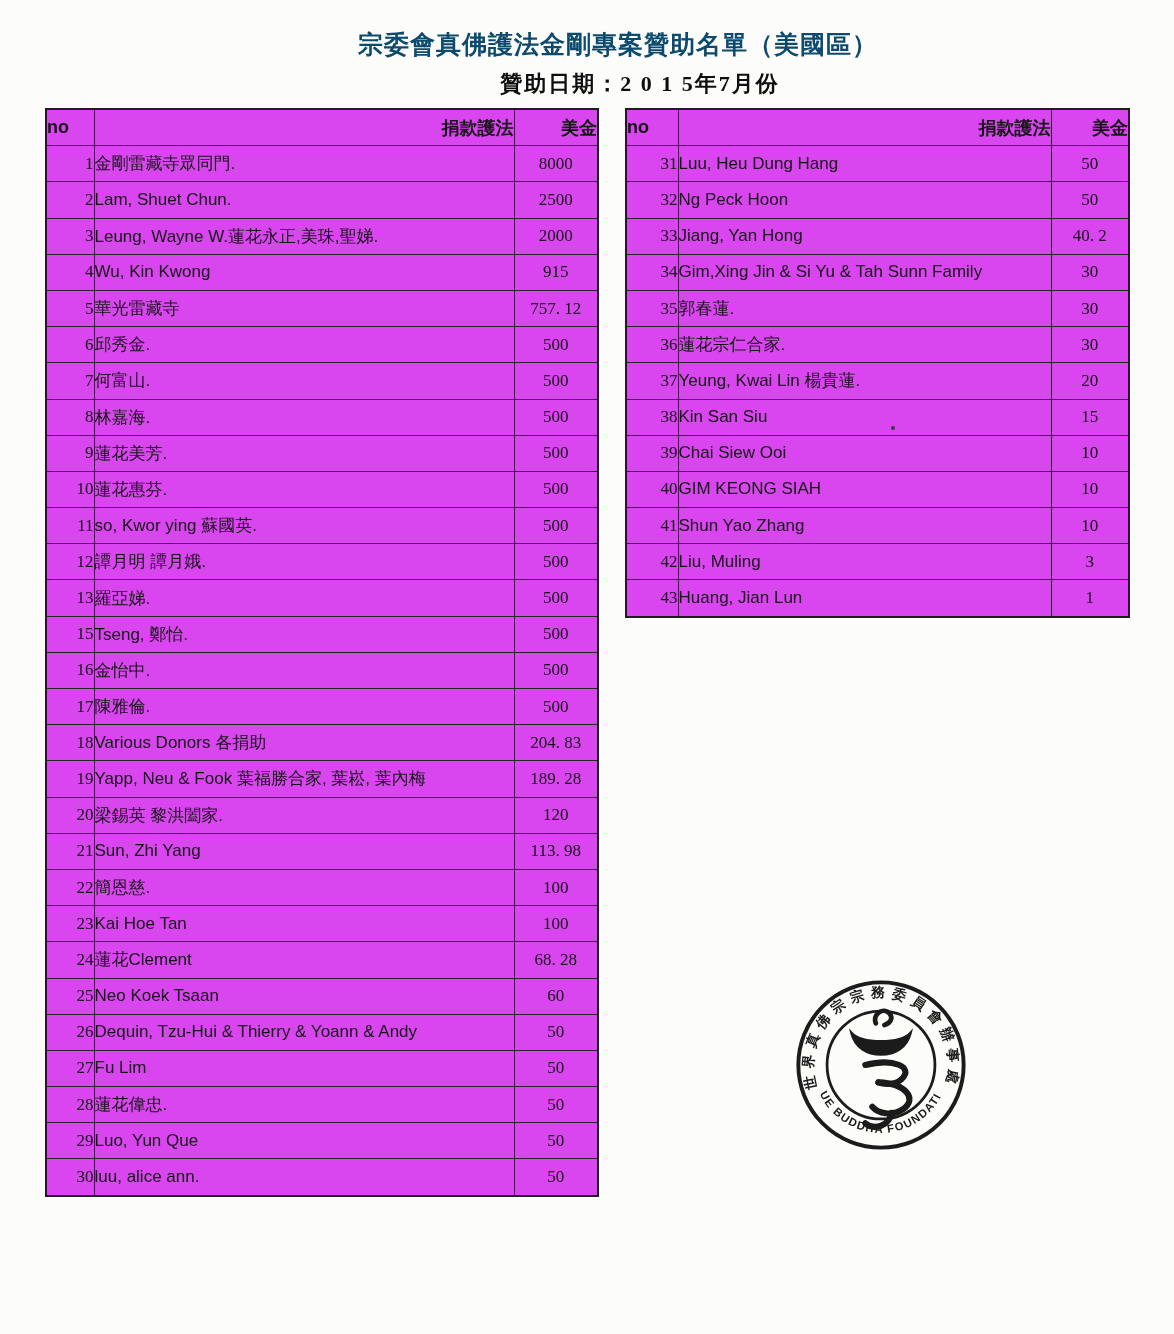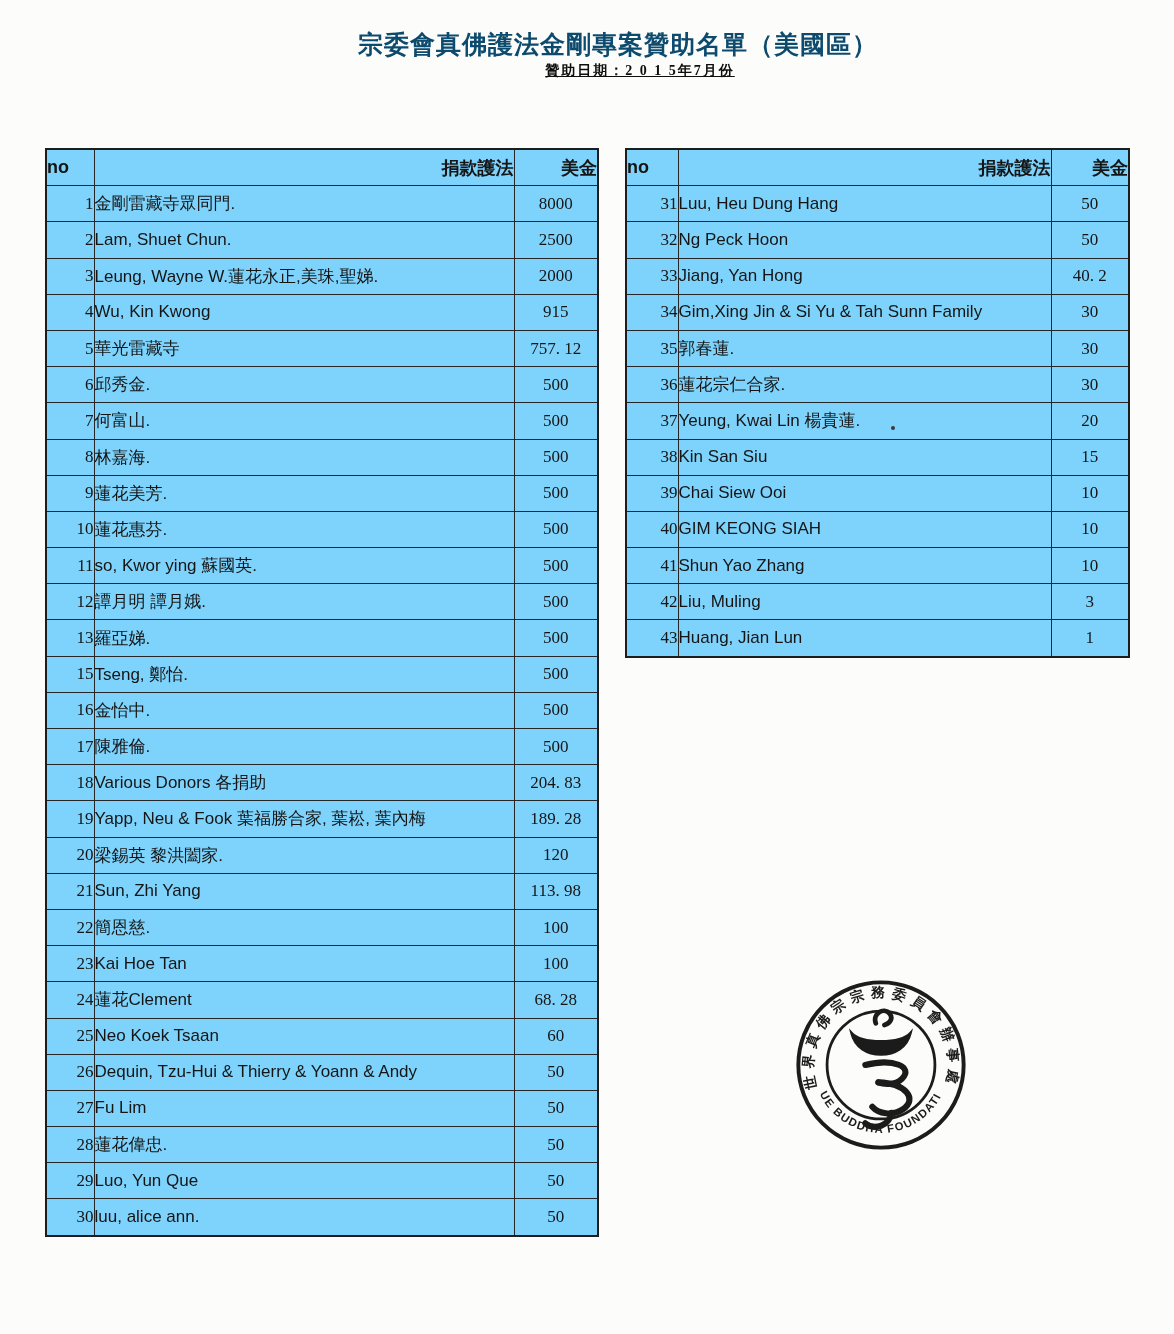--- a/index.html
+++ b/index.html
@@ -13,34 +13,33 @@
   }
   .page { position:absolute; inset:0; }
 
   .doc-title {
     position:absolute; top:28px; left:618px; transform:translateX(-50%);
     font-family:"Liberation Serif","DejaVu Serif",serif;
     font-weight:bold; font-size:25px; letter-spacing:1px;
     white-space:nowrap; color:#0c4a6e;
   }
   .doc-subtitle {
-    position:absolute; top:62px; left:640px; transform:translateX(-50%);
-    font-family:"Liberation Serif","DejaVu Serif",serif;
-    font-weight:bold; font-size:14px; letter-spacing:2px;
-    white-space:nowrap; color:#0e0e0e;text-decoration:underline;
+    position:absolute; top:69px; left:640px; transform:translateX(-50%);
+    font-family:"Liberation Serif","DejaVu Serif",serif;
+    font-weight:bold; font-size:22px; letter-spacing:2px;
+    white-space:nowrap; color:#0e0e0e;
   }
 
   .table-wrap { position:absolute; top:108px; }
   .table-wrap.left  { left:45px;  width:552px; }
   .table-wrap.right { left:625px; width:503px; }
 
   table.donor-table {
     border-collapse:collapse; table-layout:fixed; width:100%;
-    background:#7dd3fc;
-    margin-top:40px;
+    background:#d946ef;
   }
   table.donor-table th, table.donor-table td {
     border:1.8px solid #262626;
     height:35.2px;
     padding:0;
     white-space:nowrap;
     overflow:hidden;
     vertical-align:middle;
   }
   table.donor-table { border:2.4px solid #1d1d1d; }

